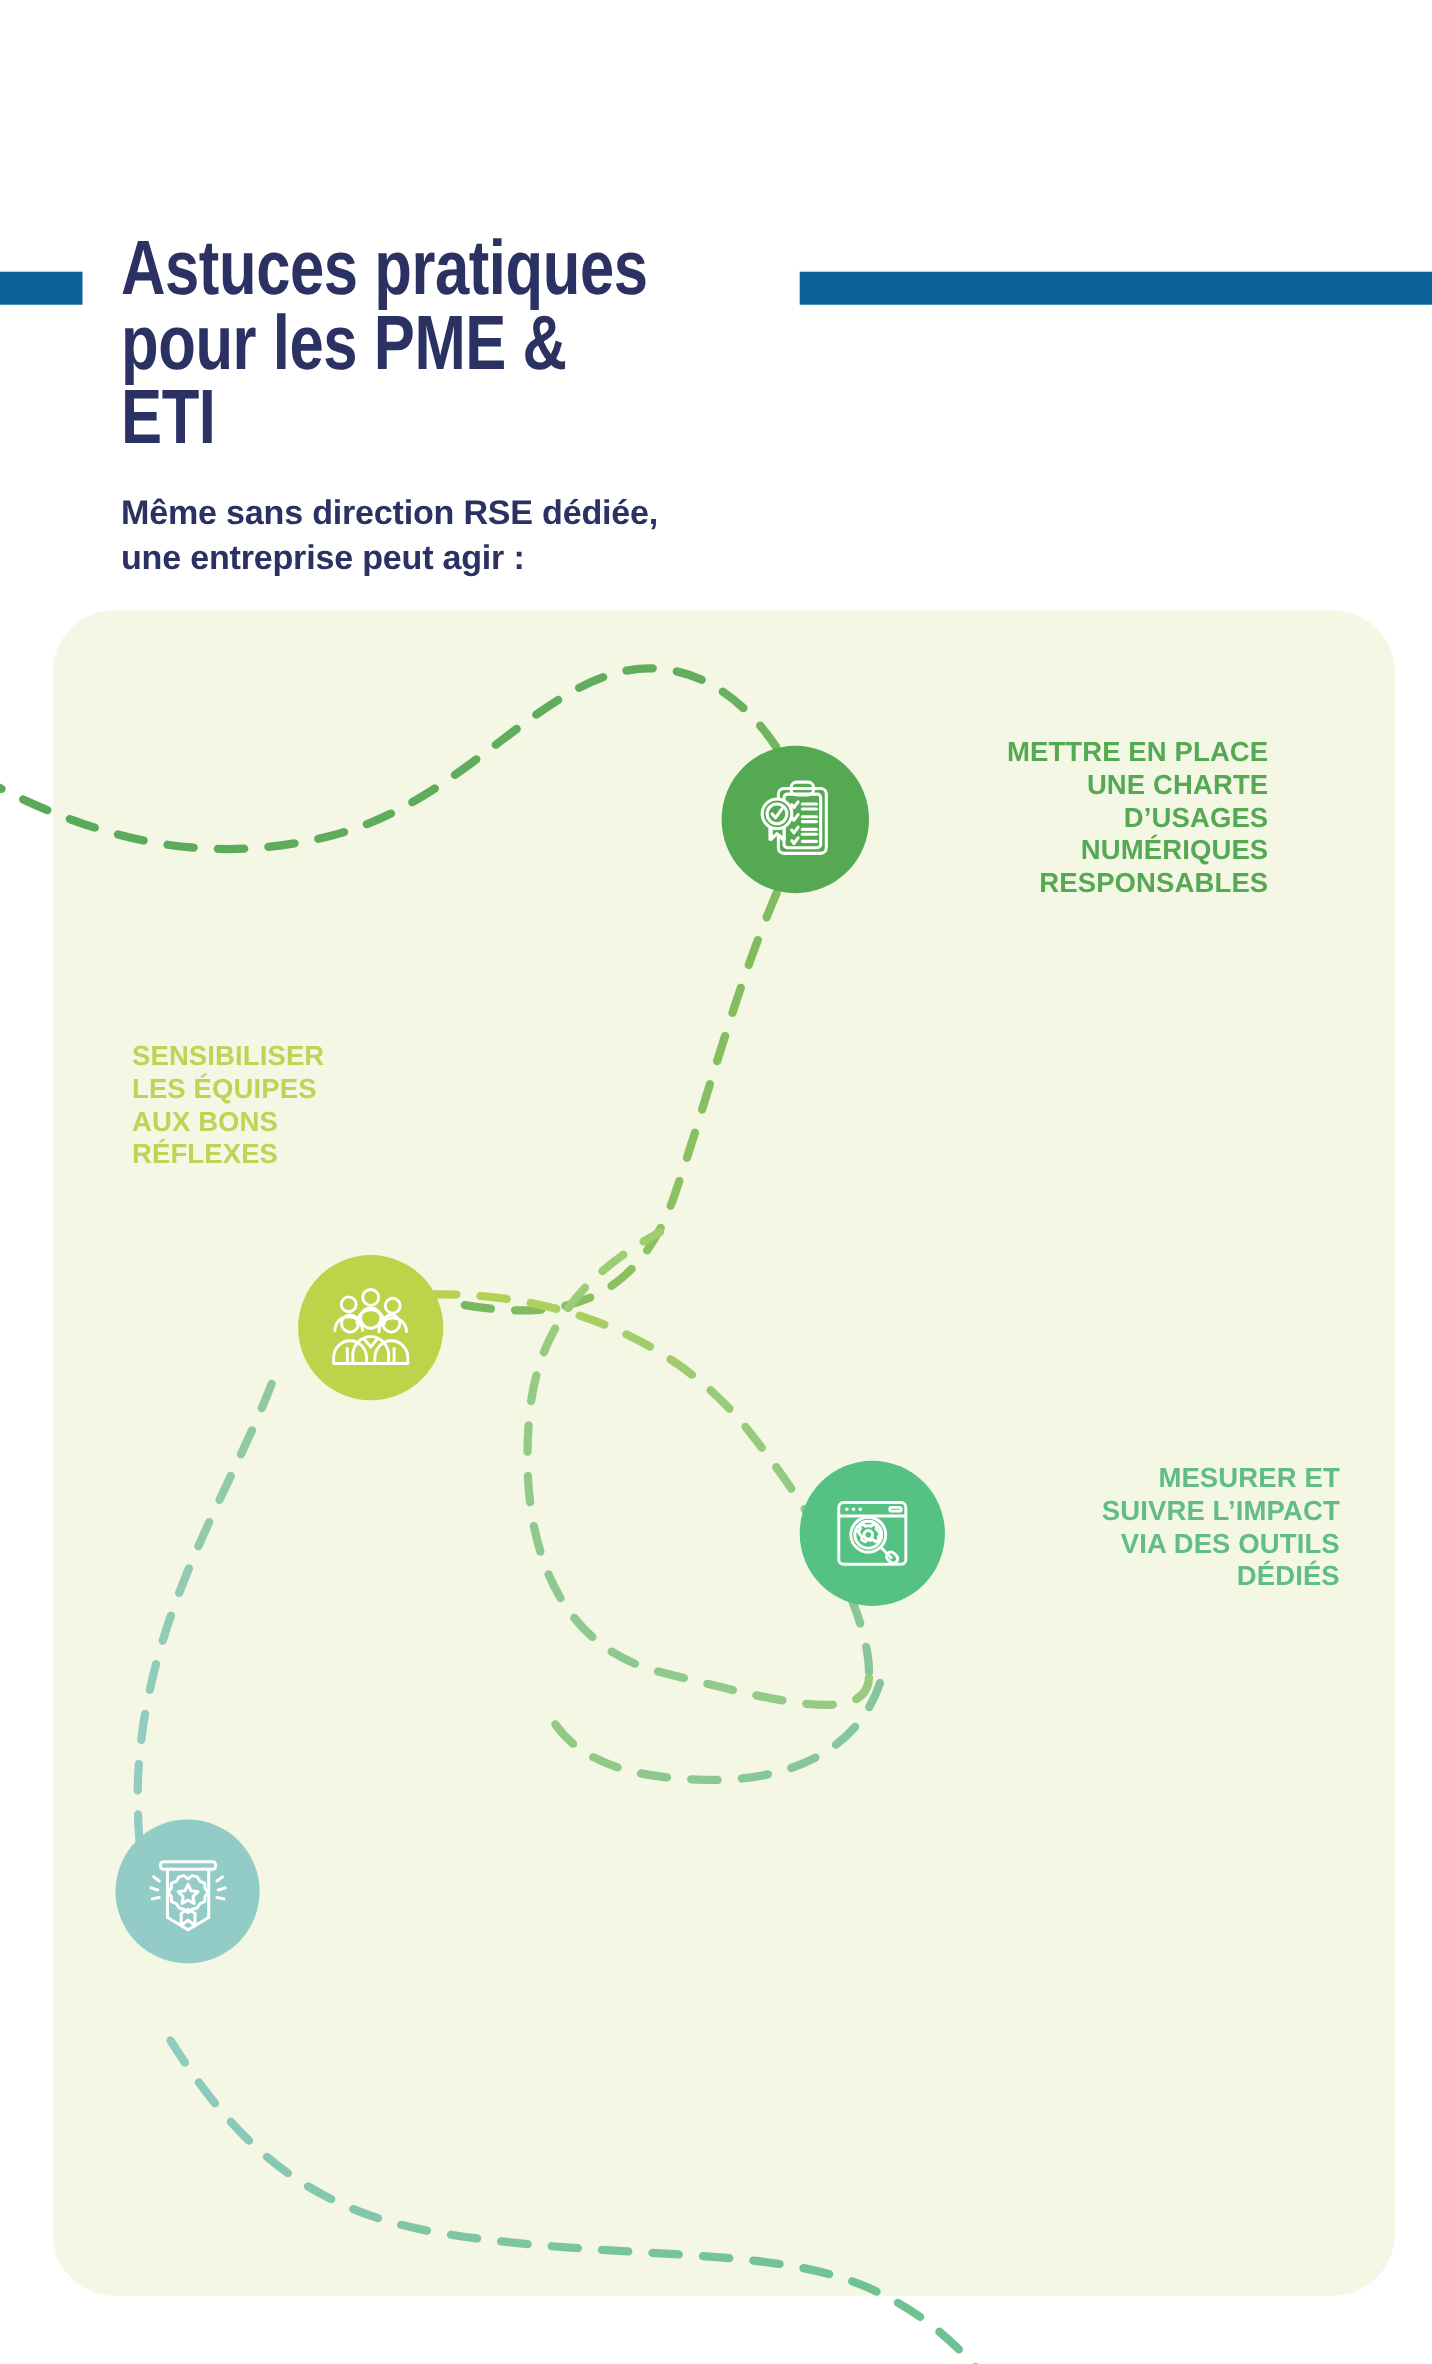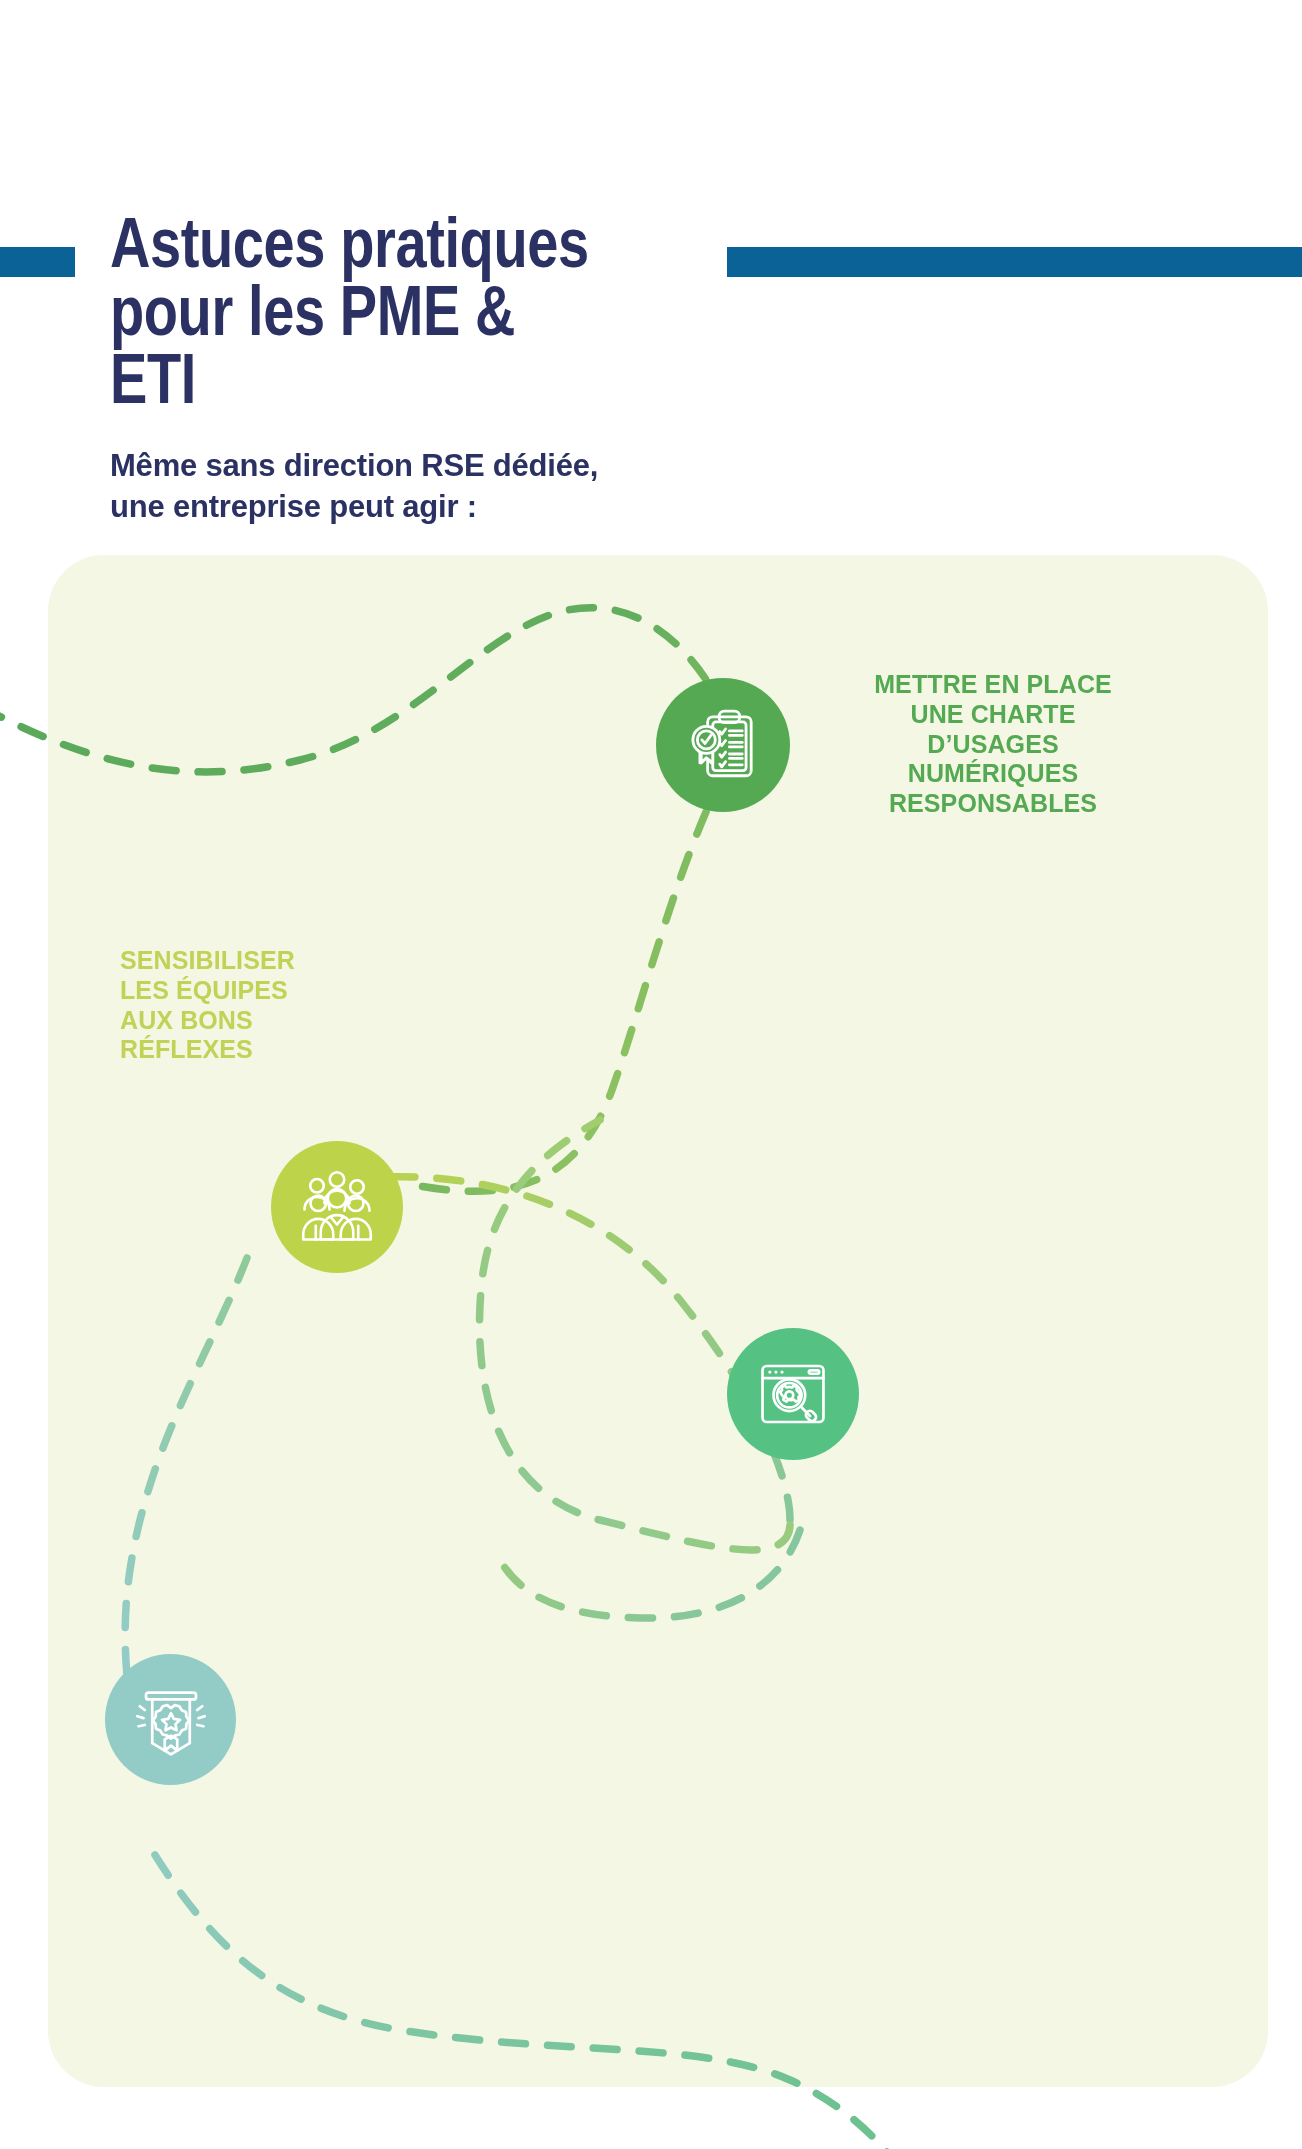--- a/index.html
+++ b/index.html
@@ -53,21 +53,21 @@
   
   .node { position:absolute; border-radius:50%; }
   .node svg { position:absolute; left:50%; top:50%; transform:translate(-50%,-50%); }
 
   .label {
     position:absolute;
     font-size:25px; font-weight:700;
     line-height:1.19; letter-spacing:0.1px;
     white-space:pre-line;
   }
-  .label.right { text-align:center; }
+  .label.right { text-align:right; }
   .label.rightalign { text-align:left; }
 </style>
 </head>
 <body>
 
 <div id="page">
 
   <div class="rule-left"></div>
   <div class="rule-right"></div>
 
@@ -198,20 +198,24 @@
         <circle cx="29" cy="33" r="13"></circle>
         <circle cx="29" cy="33" r="10"></circle>
         <path d="M29 26.2 l2.2 .45 1.6-1.6 2.6 1.5-.45 2.2 1.6 1.6 1.5 2.6-1.6 1.6.45 2.2-2.6 1.5-1.6-1.6-2.2.45
                  -2.2-.45-1.6 1.6-2.6-1.5.45-2.2-1.6-1.6-1.5-2.6 1.6-1.6-.45-2.2 2.6-1.5 1.6 1.6z"></path>
         <circle cx="29" cy="33" r="3.2"></circle>
         <line x1="38.5" y1="42.5" x2="46" y2="50"></line>
         <rect x="43.5" y="45.5" width="6.5" height="9" rx="3.2" transform="rotate(-45 46.7 50)"></rect>
       </svg>
     </span>
   </div>
+  <div class="label right" style="left:888px; top:1330px; width:330px; color:#62bd84;">MESURER ET
+SUIVRE L’IMPACT
+VIA DES OUTILS
+DÉDIÉS</div>
 
   <div class="node" style="left:105px; top:1654px; width:131px; height:131px; background:#93ccc6;">
     <span>
       <svg width="80" height="80" viewBox="0 0 64 64" fill="none" stroke="#ffffff" stroke-width="2.2" stroke-linecap="round" stroke-linejoin="round">
         <rect x="12" y="10" width="40" height="5.5" rx="2"></rect>
         <path d="M17 15.5 v35 l15 9 15-9 v-35"></path>
         <path d="M32 44.5 l-5 3 0 9 5-4 5 4 0-9z"></path>
         <path d="M32 22.5 l3 -2.4 3.6 .9 2 3.2 3.4 1.4 .3 3.7 2.2 3 -2.2 3 -.3 3.7 -3.4 1.4 -2 3.2
                  -3.6 .9 -3 2.4 -3 -2.4 -3.6 -.9 -2-3.2 -3.4-1.4 -.3-3.7 -2.2-3 2.2-3 .3-3.7
                  3.4-1.4 2-3.2 3.6-.9z"></path>

